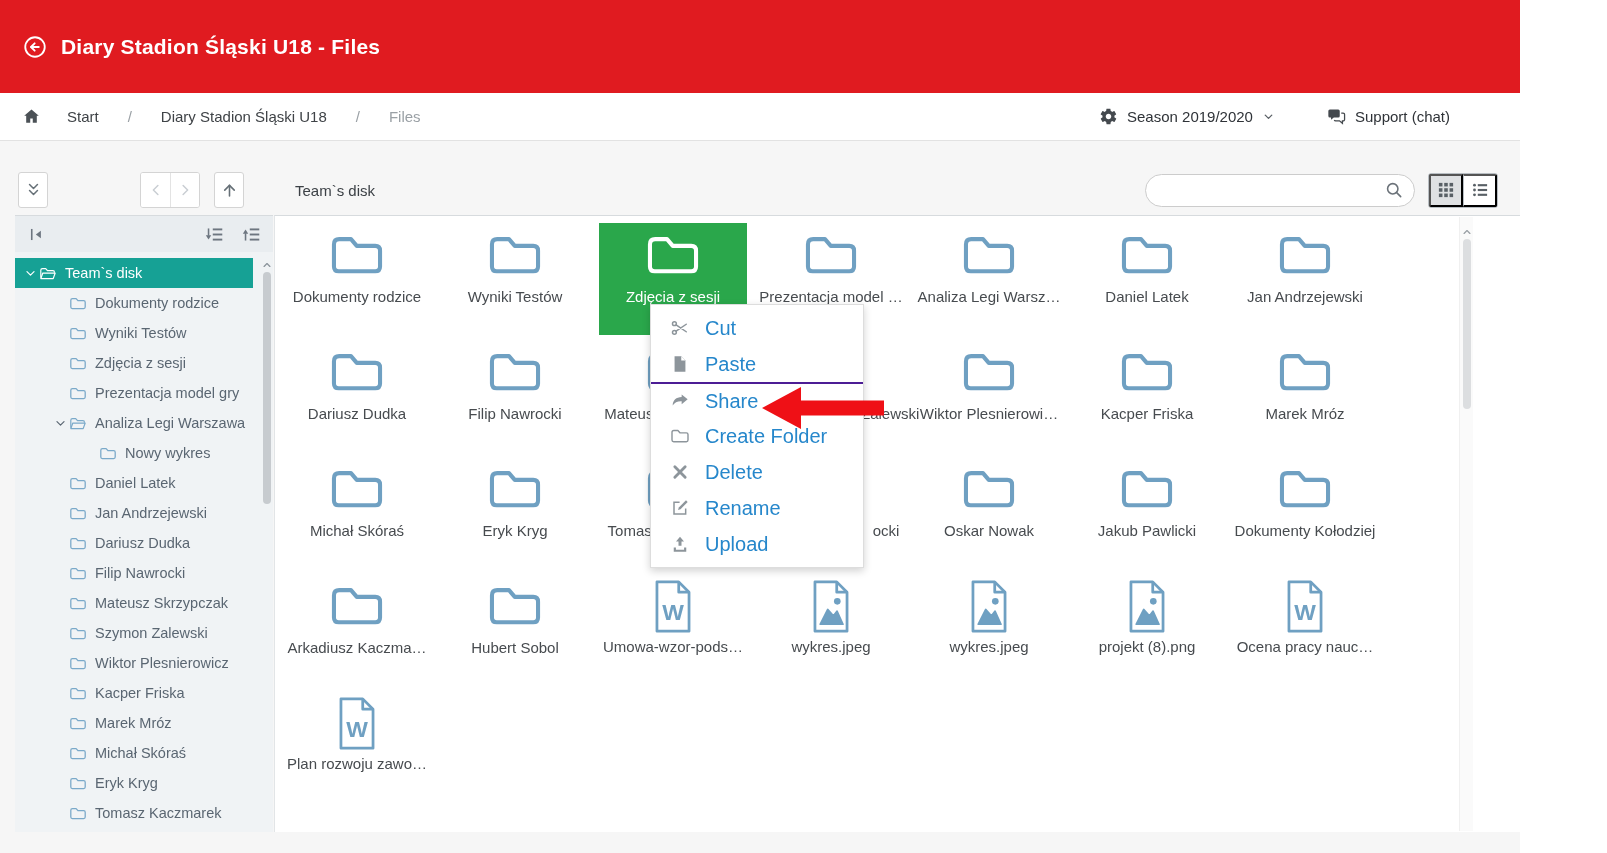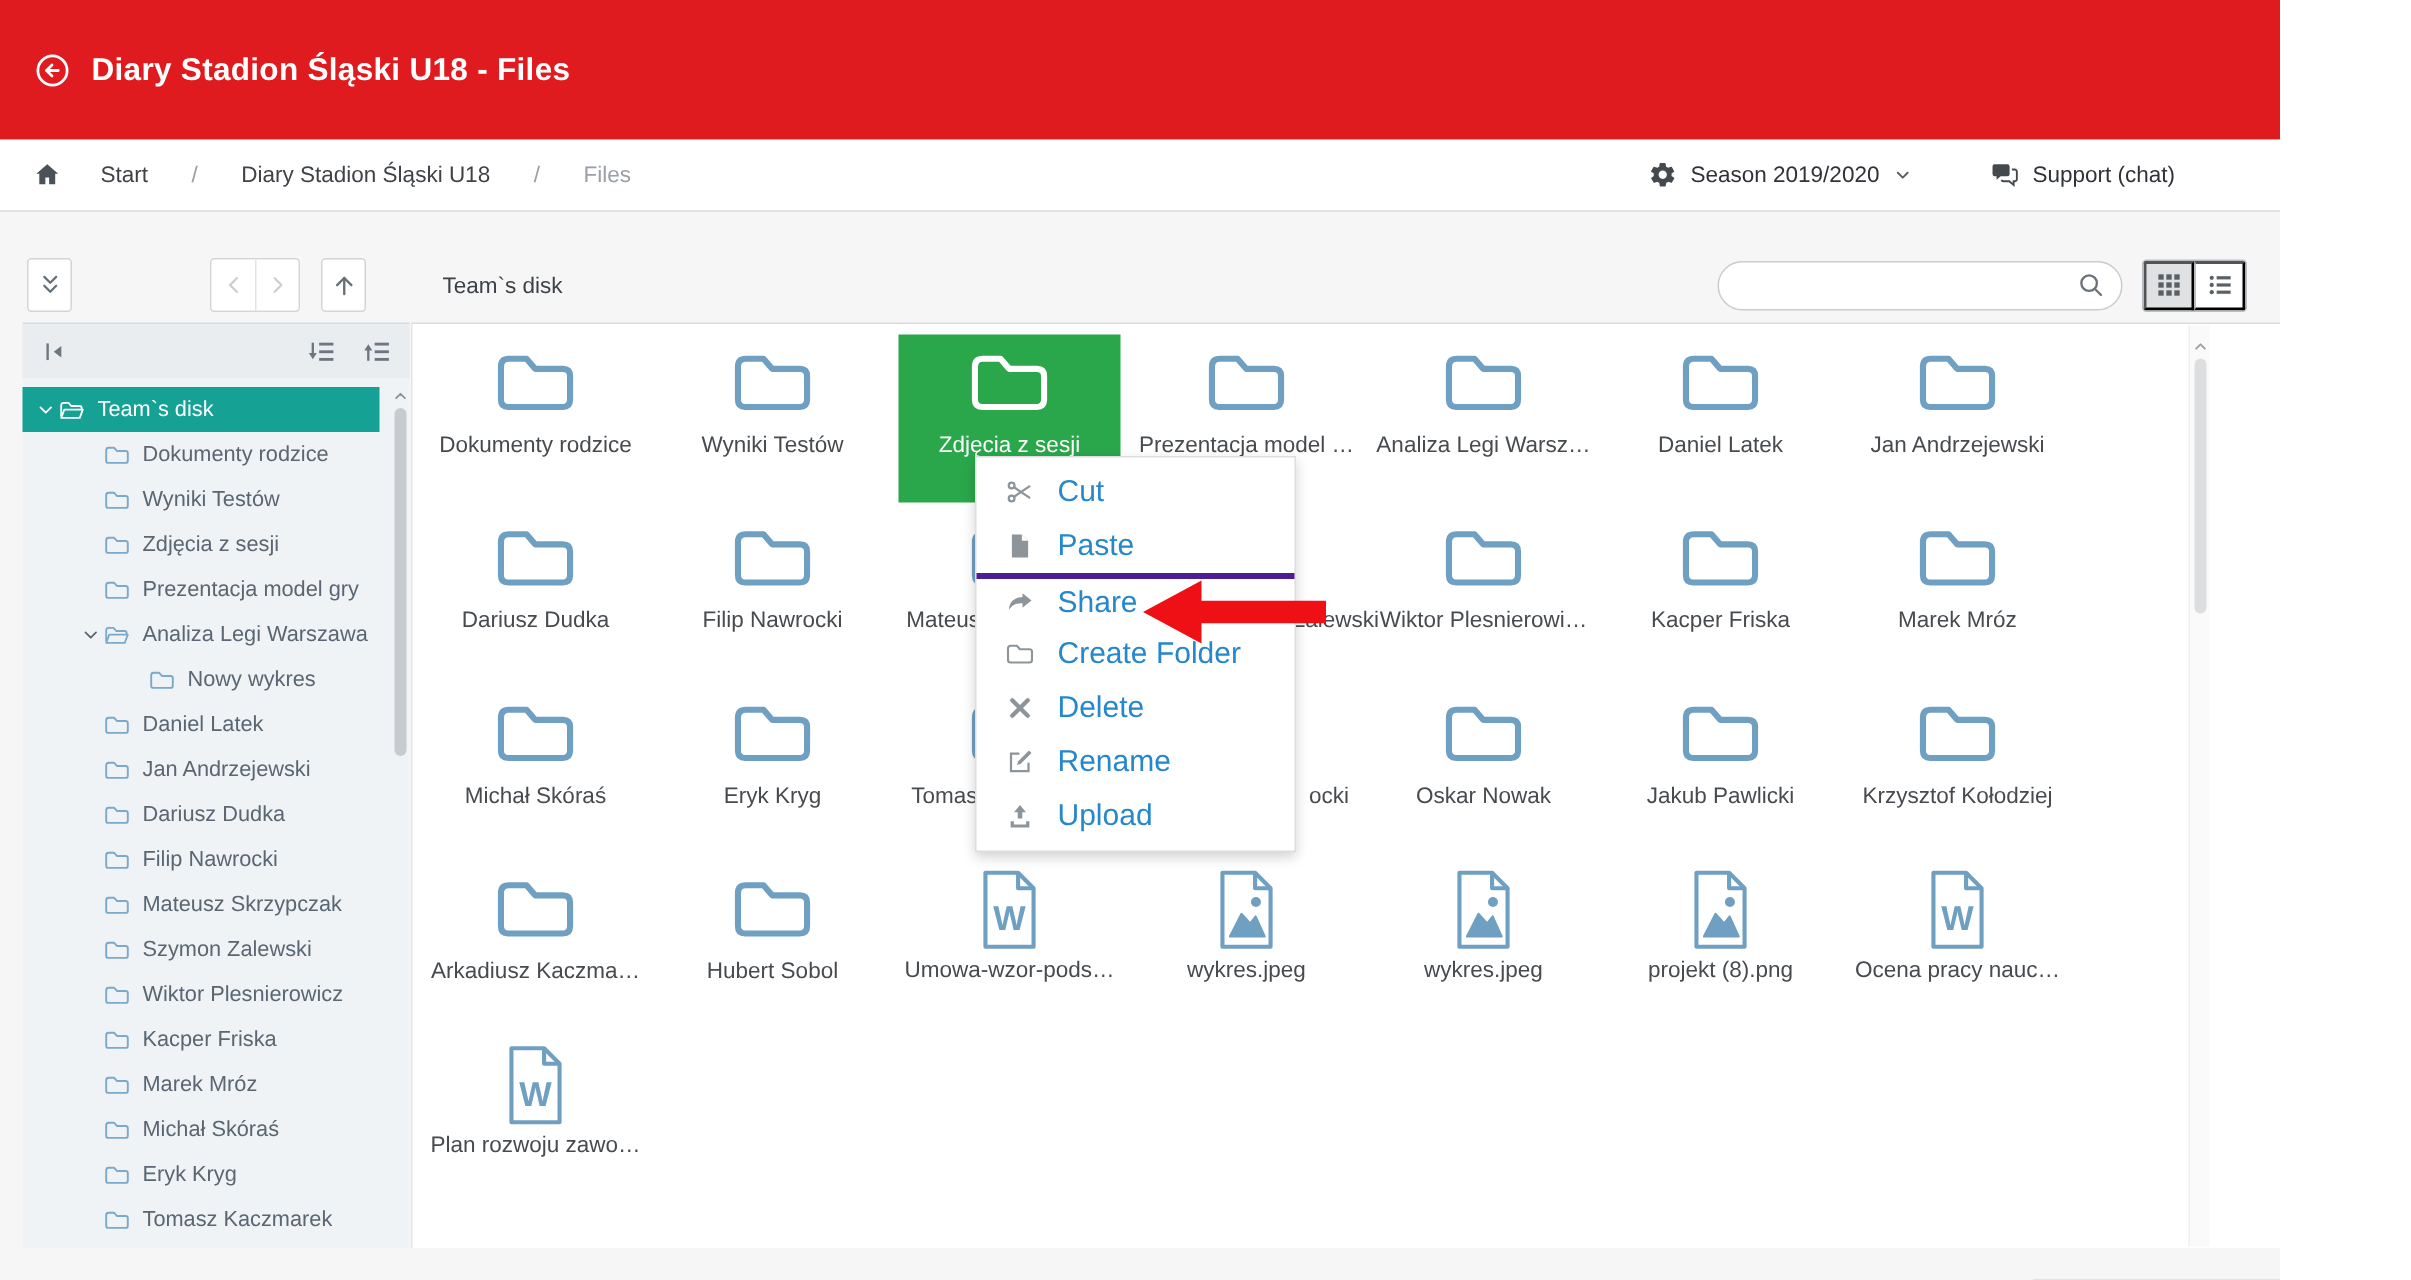--- a/index.html
+++ b/index.html
@@ -1,18 +1,18 @@
 <!DOCTYPE html>
 <html><head>
 <meta charset="utf-8">
 <style>
   * { box-sizing: border-box; margin: 0; padding: 0; }
   html,body { background:#ffffff; }
   body { font-family: "Liberation Sans", sans-serif; }
-  .app { position:relative; width:1520px; height:853px; overflow:hidden; background:#14b8a6; }
+  .app { position:relative; width:1520px; height:853px; overflow:hidden; background:#0f172a; }
 
   
   .header { position:absolute; top:0; left:0; right:0; height:93px; background:#e01b20;
             display:flex; align-items:center; padding-left:22px; gap:13px; }
   .header .back { width:26px; height:26px; color:#ffffff; display:flex; align-items:center; cursor:pointer; }
   .header .back svg { width:26px; height:26px; }
   .header h1 { color:#ffffff; font-size:21px; font-weight:bold; letter-spacing:.2px; }
 
   
   .crumbbar { position:absolute; top:93px; left:0; right:0; height:48px; background:#ffffff;
@@ -99,21 +99,21 @@
                  border-left:1px solid #f0f0f0; }
   .main-scroll .arr { position:absolute; top:6px; left:2px; width:10px; height:10px; color:#9aa0a5; }
   .main-scroll .arr svg { width:10px; height:10px; }
   .main-scroll .thumb { position:absolute; top:22px; left:3px; width:8px; height:170px;
                         background:#dcdee0; border-radius:4px; }
 
   
   .ctx-menu { position:absolute; left:650px; top:304px; width:214px; background:#ffffff;
               border:1px solid #dddddd; box-shadow:0 3px 8px rgba(0,0,0,.18); padding:5px 0; z-index:40; }
   .menu-item { height:36px; display:flex; align-items:center; padding-left:18px; gap:14px; cursor:pointer; }
-  .menu-item.divided { border-top:4px solid #4c1d95; }
+  .menu-item.divided { border-top:2px solid #4c1d95; }
   .menu-item .micon { width:22px; height:22px; color:#8d959b; display:flex; align-items:center; justify-content:center; flex:none; }
   .menu-item .micon svg { width:20px; height:20px; }
   .menu-item .mlabel { font-size:20px; color:#2687cb; }
 
   
   .annot { position:absolute; inset:0; width:1607px; height:853px; pointer-events:none; z-index:50; }
 </style>
 </head>
 <body>
 
@@ -627,21 +627,21 @@
               </svg>
             </span>
             <span class="tlabel">Jakub Pawlicki</span>
           </div>
           <div class="tile">
             <span class="ficon folder">
               <svg viewBox="0 0 24 20" fill="none">
                 <path d="M2.4 5.6q0-2.2 2.2-2.2h4.9l2.4 2.8h7.7q2 0 2 2v6.6q0 2-2 2H4.4q-2 0-2-2Z" stroke="currentColor" stroke-width="1.7" stroke-linejoin="round"></path>
               </svg>
             </span>
-            <span class="tlabel">Krzysztof Kołodziej</span>
+            <span class="tlabel">Dokumenty Kołodziej</span>
           </div>
           <div class="tile">
             <span class="ficon folder">
               <svg viewBox="0 0 24 20" fill="none">
                 <path d="M2.4 5.6q0-2.2 2.2-2.2h4.9l2.4 2.8h7.7q2 0 2 2v6.6q0 2-2 2H4.4q-2 0-2-2Z" stroke="currentColor" stroke-width="1.7" stroke-linejoin="round"></path>
               </svg>
             </span>
             <span class="tlabel">Arkadiusz Kaczma…</span>
           </div>
           <div class="tile">

